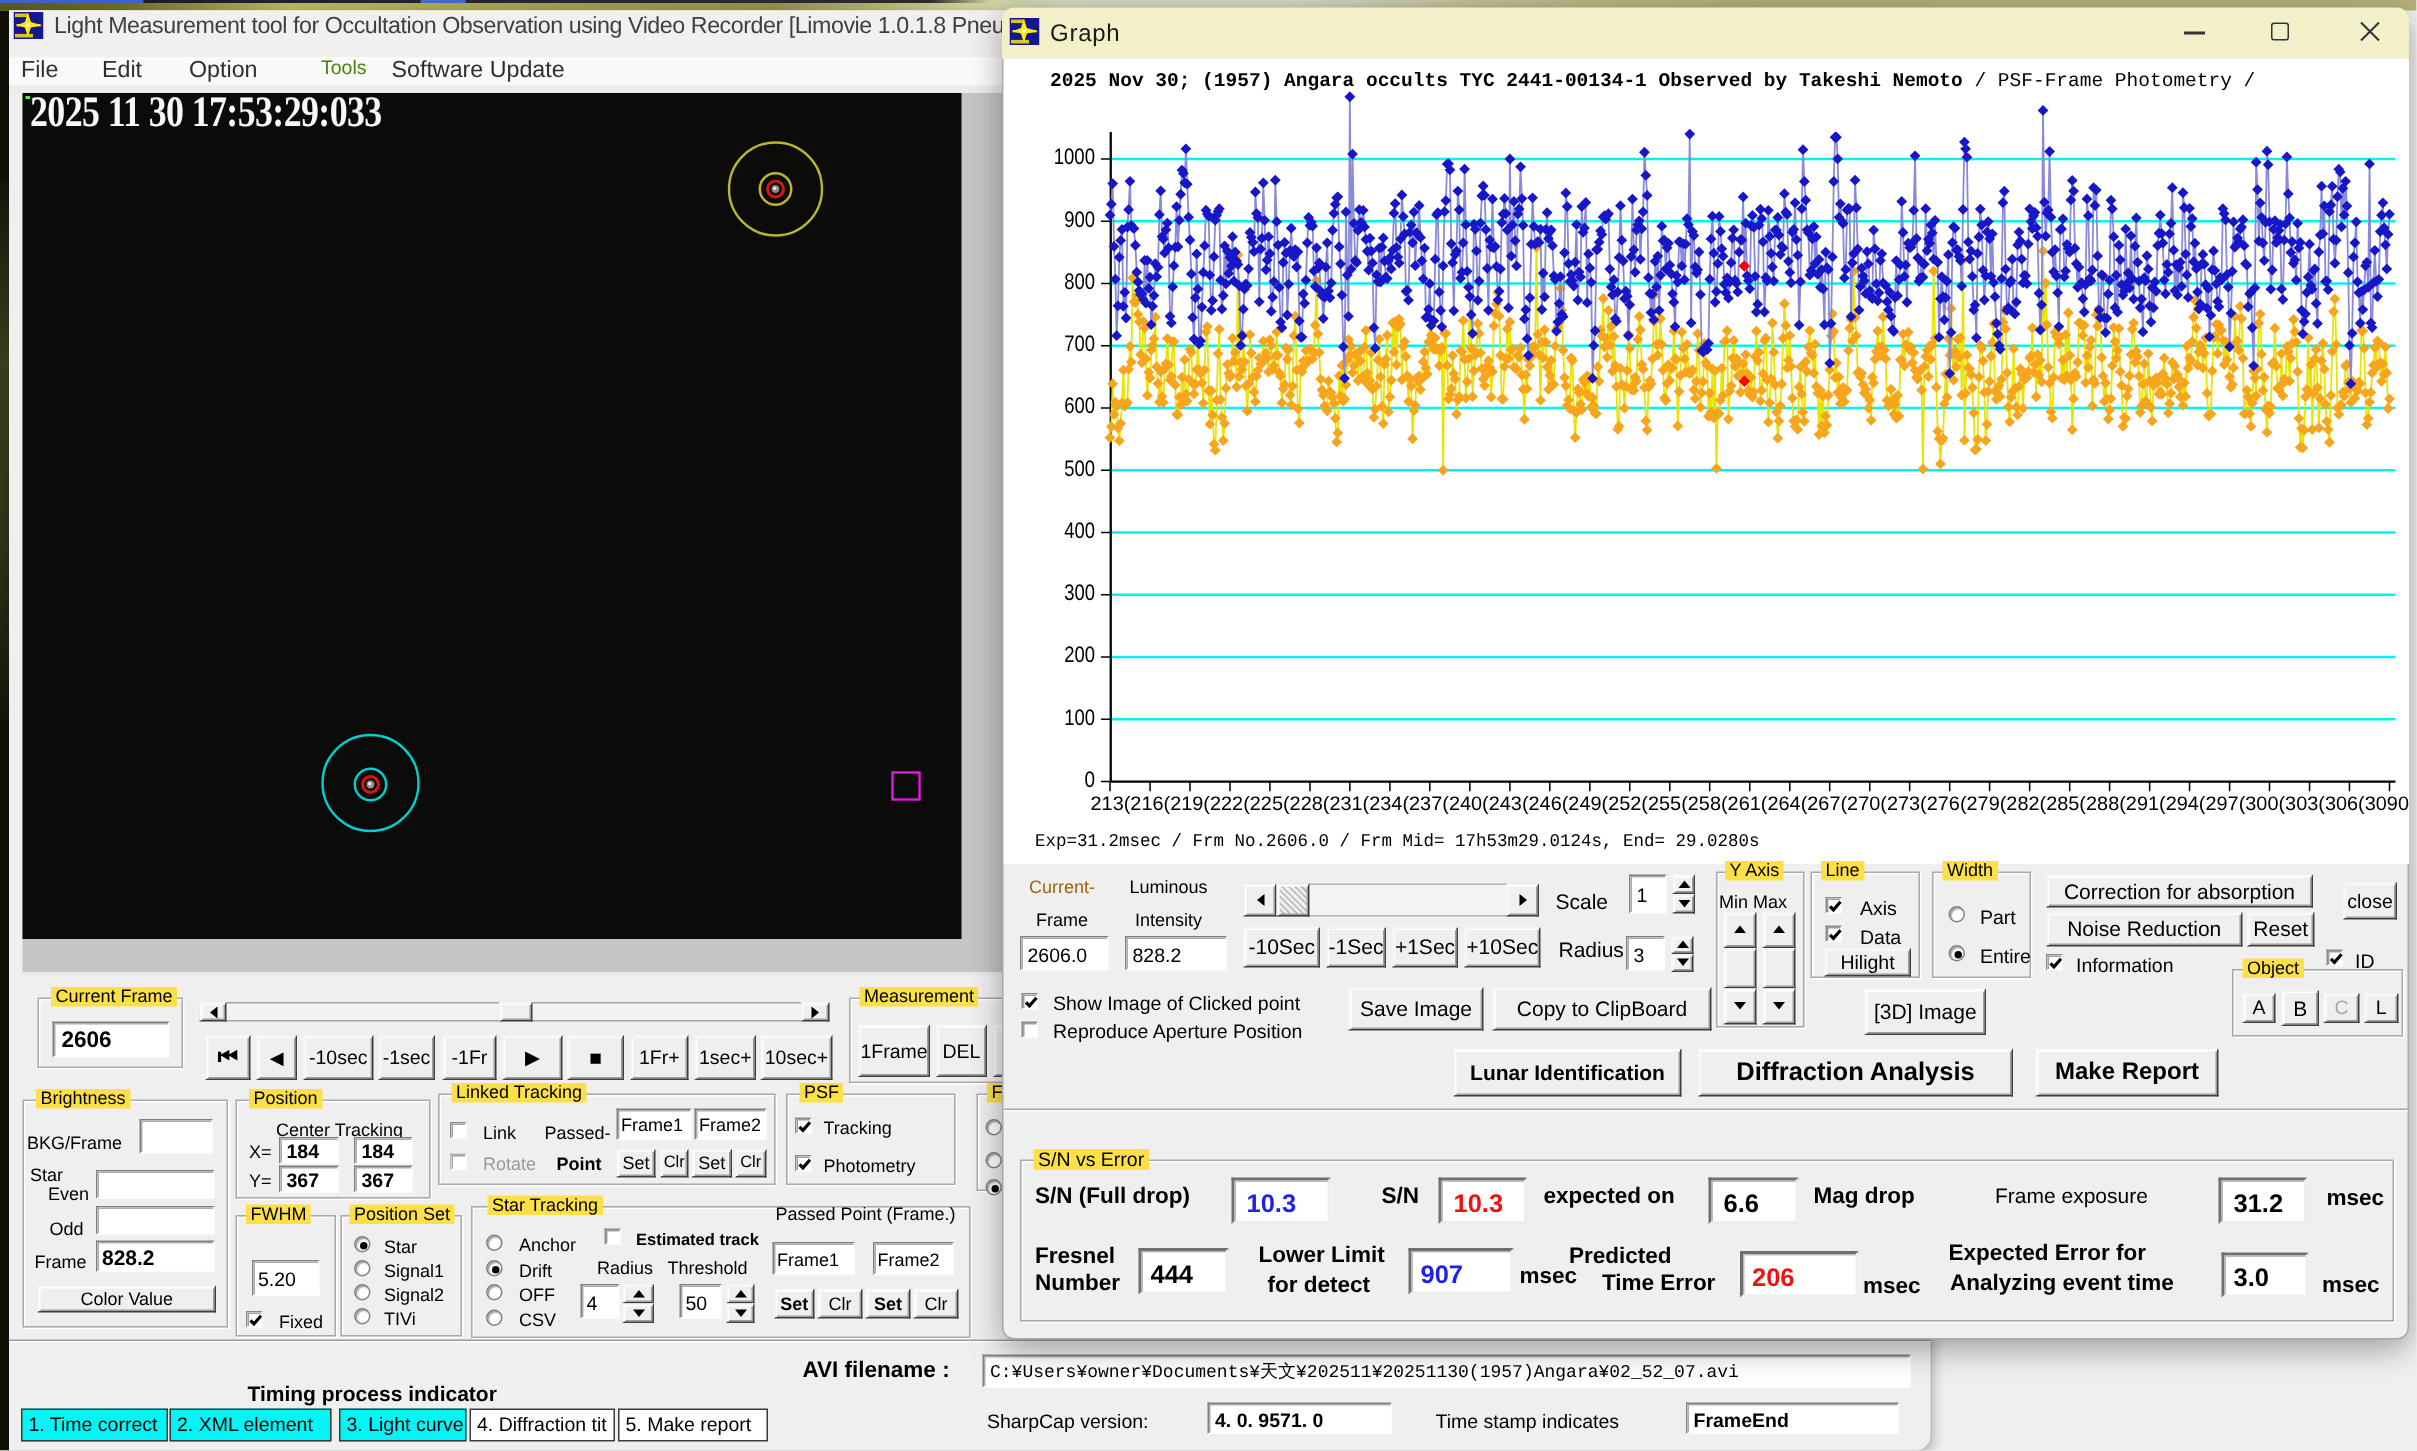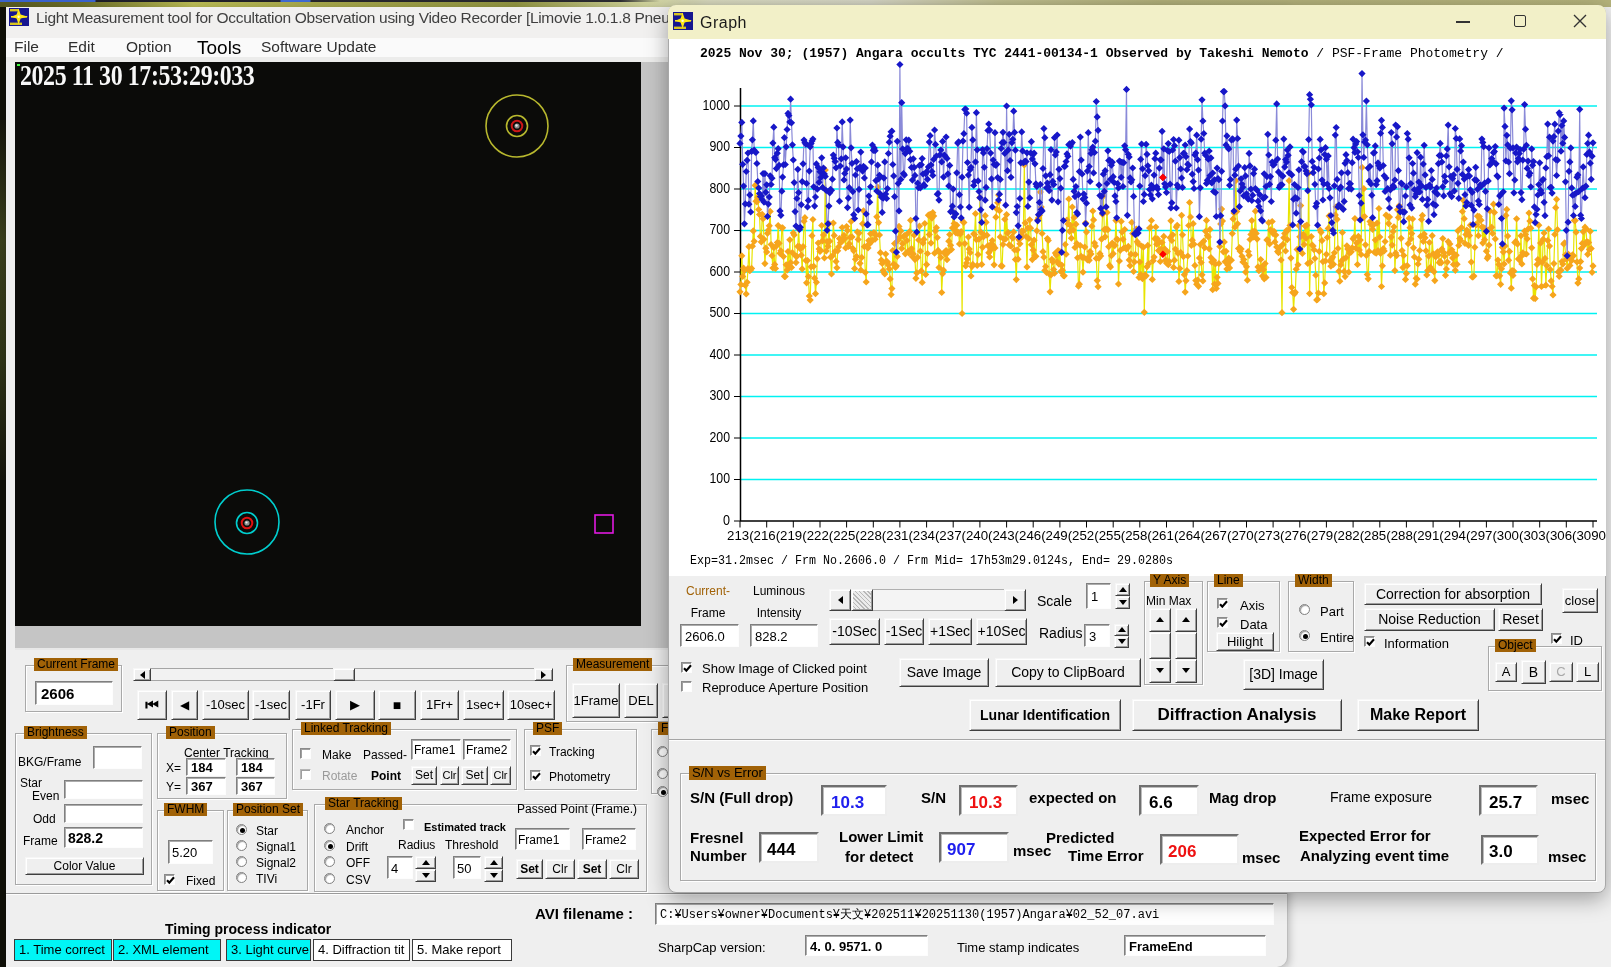--- a/index.html
+++ b/index.html
@@ -2,21 +2,21 @@
 <html><head><meta charset="utf-8"><title>Limovie</title><style>
 html,body{margin:0;padding:0}
 body{width:1611px;height:967px;overflow:hidden;position:relative;background:#f2f2f2;
  font-family:"Liberation Sans",sans-serif;}
 *{box-sizing:border-box}
 .fld{position:absolute;background:#fff;border:1px solid;border-color:#7f7f7f #fdfdfd #fdfdfd #7f7f7f;
  box-shadow:inset 1px 1px 0 rgba(70,70,70,.45);white-space:nowrap;overflow:hidden}
 .btn{position:absolute;background:#efefef;border:1px solid;border-color:#f6f6f6 #3f3f3f #3f3f3f #f6f6f6;
  box-shadow:inset 1px 1px 0 #ffffff,inset -1px -1px 0 #9d9d9d;text-align:center;color:#000;white-space:nowrap}
 .grp{position:absolute;border:1px solid #a9a9a9;box-shadow:inset 1px 1px 0 #fff, 1px 1px 0 #fff}
-.grplab{position:absolute;top:-8px;background:#a16207;padding:0 3px;line-height:1.1;white-space:nowrap}
+.grplab{position:absolute;top:-8px;background:#fde047;padding:0 3px;line-height:1.1;white-space:nowrap}
 .tab{position:absolute;background:#fff;border:1px solid #3a3a3a;white-space:nowrap}
 .tabc{background:#00f6f6}
 .fld2{border-width:2px;border-color:#6f6f6f #ededed #ededed #6f6f6f;box-shadow:inset 1px 1px 0 rgba(64,64,64,.35)}
 .tri-u{display:inline-block;width:0;height:0;border-left:4px solid transparent;border-right:4px solid transparent;border-bottom:5px solid #000;vertical-align:middle;margin-bottom:3px}
 .tri-d{display:inline-block;width:0;height:0;border-left:4px solid transparent;border-right:4px solid transparent;border-top:5px solid #000;vertical-align:middle;margin-bottom:2px}
 .tri-l{display:inline-block;width:0;height:0;border-top:4px solid transparent;border-bottom:4px solid transparent;border-right:5px solid #000;vertical-align:middle;margin-bottom:2px}
 .tri-r{display:inline-block;width:0;height:0;border-top:4px solid transparent;border-bottom:4px solid transparent;border-left:5px solid #000;vertical-align:middle;margin-bottom:2px}
 </style></head>
 <body>
 <div style="position:absolute;left:0;top:0;width:1611px;height:7px;background:linear-gradient(90deg,#55571f 0,#6b6d28 5%,#b8b954 12%,#a3a44a 20%,#8e9140 32%,#cdd09a 40%,#d9dabf 44%,#d6d6c6 54%,#c0bf90 62%,#b2b07a 72%,#b5b37c 100%)"></div>
@@ -33,21 +33,21 @@
       <path d="M9.6 0.5 L11.6 6.6 L19 8.8 L11.6 10.4 L9.6 16.5 L7.6 10.4 L2.2 8.8 L7.6 6.6 Z" fill="#ffe818"></path>
       <rect x="2" y="8" width="16" height="1.6" fill="#ffe818"></rect>
       <circle cx="9.6" cy="8.7" r="1.2" fill="#fffbe0"></circle>
     </svg></div>
 <div style="position:absolute;left:36px;top:9px;font-size:15.5px;font-weight:400;color:#3f3f3f;line-height:1.1;white-space:nowrap;letter-spacing:-0.3px">Light Measurement tool for Occultation Observation using Video Recorder [Limovie 1.0.1.8 Pneumatic Caisson]</div>
 <div style="position:absolute;left:6px;top:38px;width:1281px;height:19px;background:#fafafa"></div>
 <div style="position:absolute;left:6px;top:57px;width:1281px;height:5px;background:#ececeb"></div>
 <div style="position:absolute;left:14px;top:37.5px;font-size:15.5px;font-weight:400;color:#2f2f2f;line-height:1.1;white-space:nowrap;">File</div>
 <div style="position:absolute;left:68px;top:37.5px;font-size:15.5px;font-weight:400;color:#2f2f2f;line-height:1.1;white-space:nowrap;">Edit</div>
 <div style="position:absolute;left:126px;top:37.5px;font-size:15.5px;font-weight:400;color:#2f2f2f;line-height:1.1;white-space:nowrap;">Option</div>
-<div style="position:absolute;left:197px;top:37.5px;font-size:19px;font-weight:400;color:#000000;line-height:1.1;white-space:nowrap;">Tools</div>
+<div style="position:absolute;left:214px;top:37.5px;font-size:13px;font-weight:400;color:#4d7c0f;line-height:1.1;white-space:nowrap;">Tools</div>
 <div style="position:absolute;left:261px;top:37.5px;font-size:15.5px;font-weight:400;color:#2f2f2f;line-height:1.1;white-space:nowrap;">Software Update</div>
 <div style="position:absolute;left:15px;top:62px;width:653px;height:588px;background:#c5c5c5"></div>
 <div style="position:absolute;left:15px;top:648px;width:653px;height:2px;background:#e8e8e8"></div>
 <div style="position:absolute;left:15px;top:62px;width:626px;height:564px;background:#0b0b09"></div>
 <div style="position:absolute;left:17px;top:64px;width:3px;height:2px;background:#4f4"></div>
 <div style="position:absolute;left:20px;top:60px;font-size:29px;font-weight:700;color:#f8f8f8;line-height:1.1;white-space:nowrap;font-family:'Liberation Serif',serif;transform:scaleX(0.825);transform-origin:0 0;letter-spacing:-0.5px">2025&nbsp;11&nbsp;30&nbsp;17:53:29:033</div>
 <svg style="position:absolute;left:15px;top:62px;width:626px;height:564px" viewBox="0 0 626 564">
 <circle cx="502" cy="64" r="31" fill="none" stroke="#b8b82e" stroke-width="1.6"></circle>
 <circle cx="502" cy="64" r="10.5" fill="none" stroke="#b8b82e" stroke-width="1.6"></circle>
 <circle cx="502" cy="64" r="5.3" fill="none" stroke="#cc1717" stroke-width="2"></circle>
@@ -127,21 +127,21 @@
 <div style="position:absolute;left:236px;top:840px;width:11px;height:11px;border-radius:50%;background:#fff;border:1px solid #808080;box-shadow:inset 1px 1px 1px rgba(90,90,90,.6);"></div>
 <div style="position:absolute;left:256px;top:841px;font-size:12px;font-weight:400;color:#000;line-height:1.1;white-space:nowrap;">Signal1</div>
 <div style="position:absolute;left:236px;top:856px;width:11px;height:11px;border-radius:50%;background:#fff;border:1px solid #808080;box-shadow:inset 1px 1px 1px rgba(90,90,90,.6);"></div>
 <div style="position:absolute;left:256px;top:857px;font-size:12px;font-weight:400;color:#000;line-height:1.1;white-space:nowrap;">Signal2</div>
 <div style="position:absolute;left:236px;top:872px;width:11px;height:11px;border-radius:50%;background:#fff;border:1px solid #808080;box-shadow:inset 1px 1px 1px rgba(90,90,90,.6);"></div>
 <div style="position:absolute;left:256px;top:873px;font-size:12px;font-weight:400;color:#000;line-height:1.1;white-space:nowrap;">TIVi</div>
 <div class="grp" style="left:292px;top:729px;width:225px;height:61px;">
     <span class="grplab" style="left:8px;font-size:12px;">Linked Tracking</span>
   </div>
 <div style="position:absolute;left:300px;top:748px;width:11px;height:11px;background:#fff;border:1px solid;border-color:#8a8a8a #fdfdfd #fdfdfd #8a8a8a;box-shadow:inset 1px 1px 0 rgba(80,80,80,.55);"></div>
-<div style="position:absolute;left:322px;top:749px;font-size:12px;font-weight:400;color:#000;line-height:1.1;white-space:nowrap;">Make</div>
+<div style="position:absolute;left:322px;top:749px;font-size:12px;font-weight:400;color:#000;line-height:1.1;white-space:nowrap;">Link</div>
 <div style="position:absolute;left:363px;top:749px;font-size:12px;font-weight:400;color:#000;line-height:1.1;white-space:nowrap;">Passed-</div>
 <div class="fld" style="left:411px;top:739px;width:50px;height:21px;font-size:12px;font-weight:400;color:#000;padding-left:2px;line-height:21px;text-align:left;">Frame1</div>
 <div class="fld" style="left:463px;top:739px;width:48px;height:21px;font-size:12px;font-weight:400;color:#000;padding-left:2px;line-height:21px;text-align:left;">Frame2</div>
 <div style="position:absolute;left:300px;top:769px;width:11px;height:11px;background:#fff;border:1px solid;border-color:#b5b5b5 #fdfdfd #fdfdfd #b5b5b5;box-shadow:inset 1px 1px 0 rgba(80,80,80,.55);"></div>
 <div style="position:absolute;left:322px;top:770px;font-size:12px;font-weight:400;color:#9a9a9a;line-height:1.1;white-space:nowrap;">Rotate</div>
 <div style="position:absolute;left:371px;top:770px;font-size:12px;font-weight:700;color:#000;line-height:1.1;white-space:nowrap;">Point</div>
 <div class="btn" style="left:411px;top:766px;width:26px;height:19px;font-size:12px;font-weight:400;line-height:17px;">Set</div>
 <div class="btn" style="left:440px;top:766px;width:19px;height:19px;font-size:11px;font-weight:400;line-height:17px;">Clr</div>
 <div class="btn" style="left:461px;top:766px;width:27px;height:19px;font-size:12px;font-weight:400;line-height:17px;">Set</div>
 <div class="btn" style="left:490px;top:766px;width:21px;height:19px;font-size:11px;font-weight:400;line-height:17px;">Clr</div>
@@ -407,21 +407,21 @@
     <span class="grplab" style="left:8px;font-size:13px;">S/N vs Error</span>
   </div>
 <div style="position:absolute;left:690px;top:790px;font-size:15px;font-weight:700;color:#000;line-height:1.1;white-space:nowrap;">S/N (Full drop)</div>
 <div class="fld fld2" style="left:821px;top:785px;width:66px;height:31px;font-size:17px;font-weight:700;color:#2020ee;padding-left:8px;line-height:31px;text-align:left;">10.3</div>
 <div style="position:absolute;left:921px;top:790px;font-size:15px;font-weight:700;color:#000;line-height:1.1;white-space:nowrap;">S/N</div>
 <div class="fld fld2" style="left:959px;top:785px;width:59px;height:31px;font-size:17px;font-weight:700;color:#ee1111;padding-left:8px;line-height:31px;text-align:left;">10.3</div>
 <div style="position:absolute;left:1029px;top:790px;font-size:15px;font-weight:700;color:#000;line-height:1.1;white-space:nowrap;">expected on</div>
 <div class="fld fld2" style="left:1139px;top:785px;width:60px;height:31px;font-size:17px;font-weight:700;color:#000;padding-left:8px;line-height:31px;text-align:left;">6.6</div>
 <div style="position:absolute;left:1209px;top:790px;font-size:15px;font-weight:700;color:#000;line-height:1.1;white-space:nowrap;">Mag drop</div>
 <div style="position:absolute;left:1330px;top:790px;font-size:14px;font-weight:400;color:#000;line-height:1.1;white-space:nowrap;">Frame exposure</div>
-<div class="fld fld2" style="left:1479px;top:785px;width:59px;height:31px;font-size:17px;font-weight:700;color:#000;padding-left:8px;line-height:31px;text-align:left;">25.7</div>
+<div class="fld fld2" style="left:1479px;top:785px;width:59px;height:31px;font-size:17px;font-weight:700;color:#000;padding-left:8px;line-height:31px;text-align:left;">31.2</div>
 <div style="position:absolute;left:1551px;top:791px;font-size:15px;font-weight:700;color:#000;line-height:1.1;white-space:nowrap;">msec</div>
 <div style="position:absolute;left:690px;top:830px;font-size:15px;font-weight:700;color:#000;line-height:1.1;white-space:nowrap;">Fresnel</div>
 <div style="position:absolute;left:690px;top:848px;font-size:15px;font-weight:700;color:#000;line-height:1.1;white-space:nowrap;">Number</div>
 <div class="fld fld2" style="left:759px;top:832px;width:60px;height:31px;font-size:17px;font-weight:700;color:#000;padding-left:6px;line-height:31px;text-align:left;">444</div>
 <div style="position:absolute;left:839px;top:829px;font-size:15px;font-weight:700;color:#000;line-height:1.1;white-space:nowrap;">Lower Limit</div>
 <div style="position:absolute;left:845px;top:849px;font-size:15px;font-weight:700;color:#000;line-height:1.1;white-space:nowrap;">for detect</div>
 <div class="fld fld2" style="left:939px;top:832px;width:70px;height:31px;font-size:17px;font-weight:700;color:#2020ee;padding-left:6px;line-height:31px;text-align:left;">907</div>
 <div style="position:absolute;left:1013px;top:843px;font-size:15px;font-weight:700;color:#000;line-height:1.1;white-space:nowrap;">msec</div>
 <div style="position:absolute;left:1046px;top:830px;font-size:15px;font-weight:700;color:#000;line-height:1.1;white-space:nowrap;">Predicted</div>
 <div style="position:absolute;left:1068px;top:848px;font-size:15px;font-weight:700;color:#000;line-height:1.1;white-space:nowrap;">Time Error</div>

